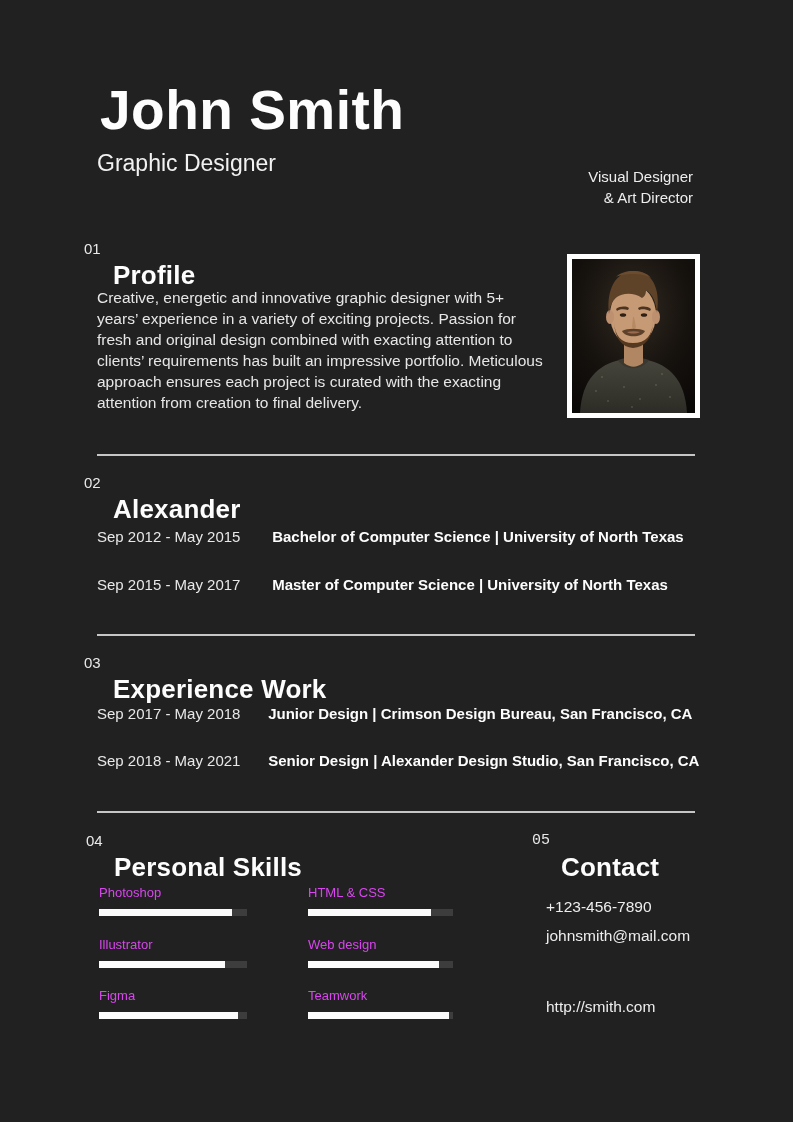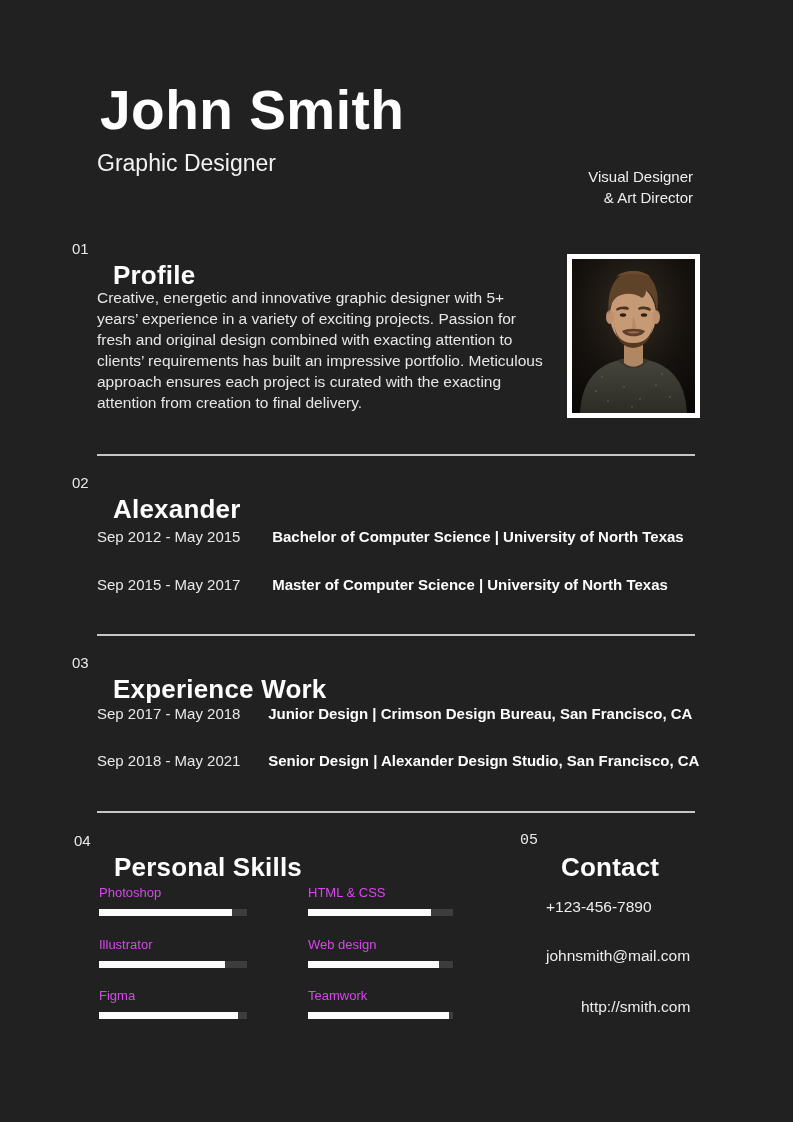--- a/index.html
+++ b/index.html
@@ -41,20 +41,21 @@
     font-size: 15px;
     line-height: 21px;
     color: #ededed;
   }
 
   
   .sec-num {
     font-size: 15px;
     color: #e9e9e9;
     font-weight: 400;
+    margin-left: 12px;
   }
   .sec-title {
     font-size: 26px;
     font-weight: 700;
     color: #fdfdfd;
     margin: 16px;
     letter-spacing: 0.2px;
   }
 
   
@@ -250,16 +251,16 @@
   </div>
   <span class="abs skill-label" style="left:308px; top:988px;">Teamwork</span>
   <div class="abs bar bar-right" style="top:1012px;">
     <div class="bar-fill" style="width: 97%;"></div>
   </div>
 
   <span class="abs sec-num" style="left:520px; top:832px;font-family:Liberation Mono, monospace;">05</span>
   <h2 class="abs sec-title" style="left:545px; top:836px;">Contact</h2>
 
   <span class="abs contact-item" style="top:898px;">+123-456-7890</span>
-  <span class="abs contact-item" style="top:947px;text-align:right;">johnsmith@mail.com</span>
-  <span class="abs contact-item" style="top:998px;margin-left:35px;">http://smith.com</span>
+  <span class="abs contact-item" style="top:927px;text-align:right;">johnsmith@mail.com</span>
+  <span class="abs contact-item" style="top:998px;">http://smith.com</span>
 
 </div>
 
 </body></html>

